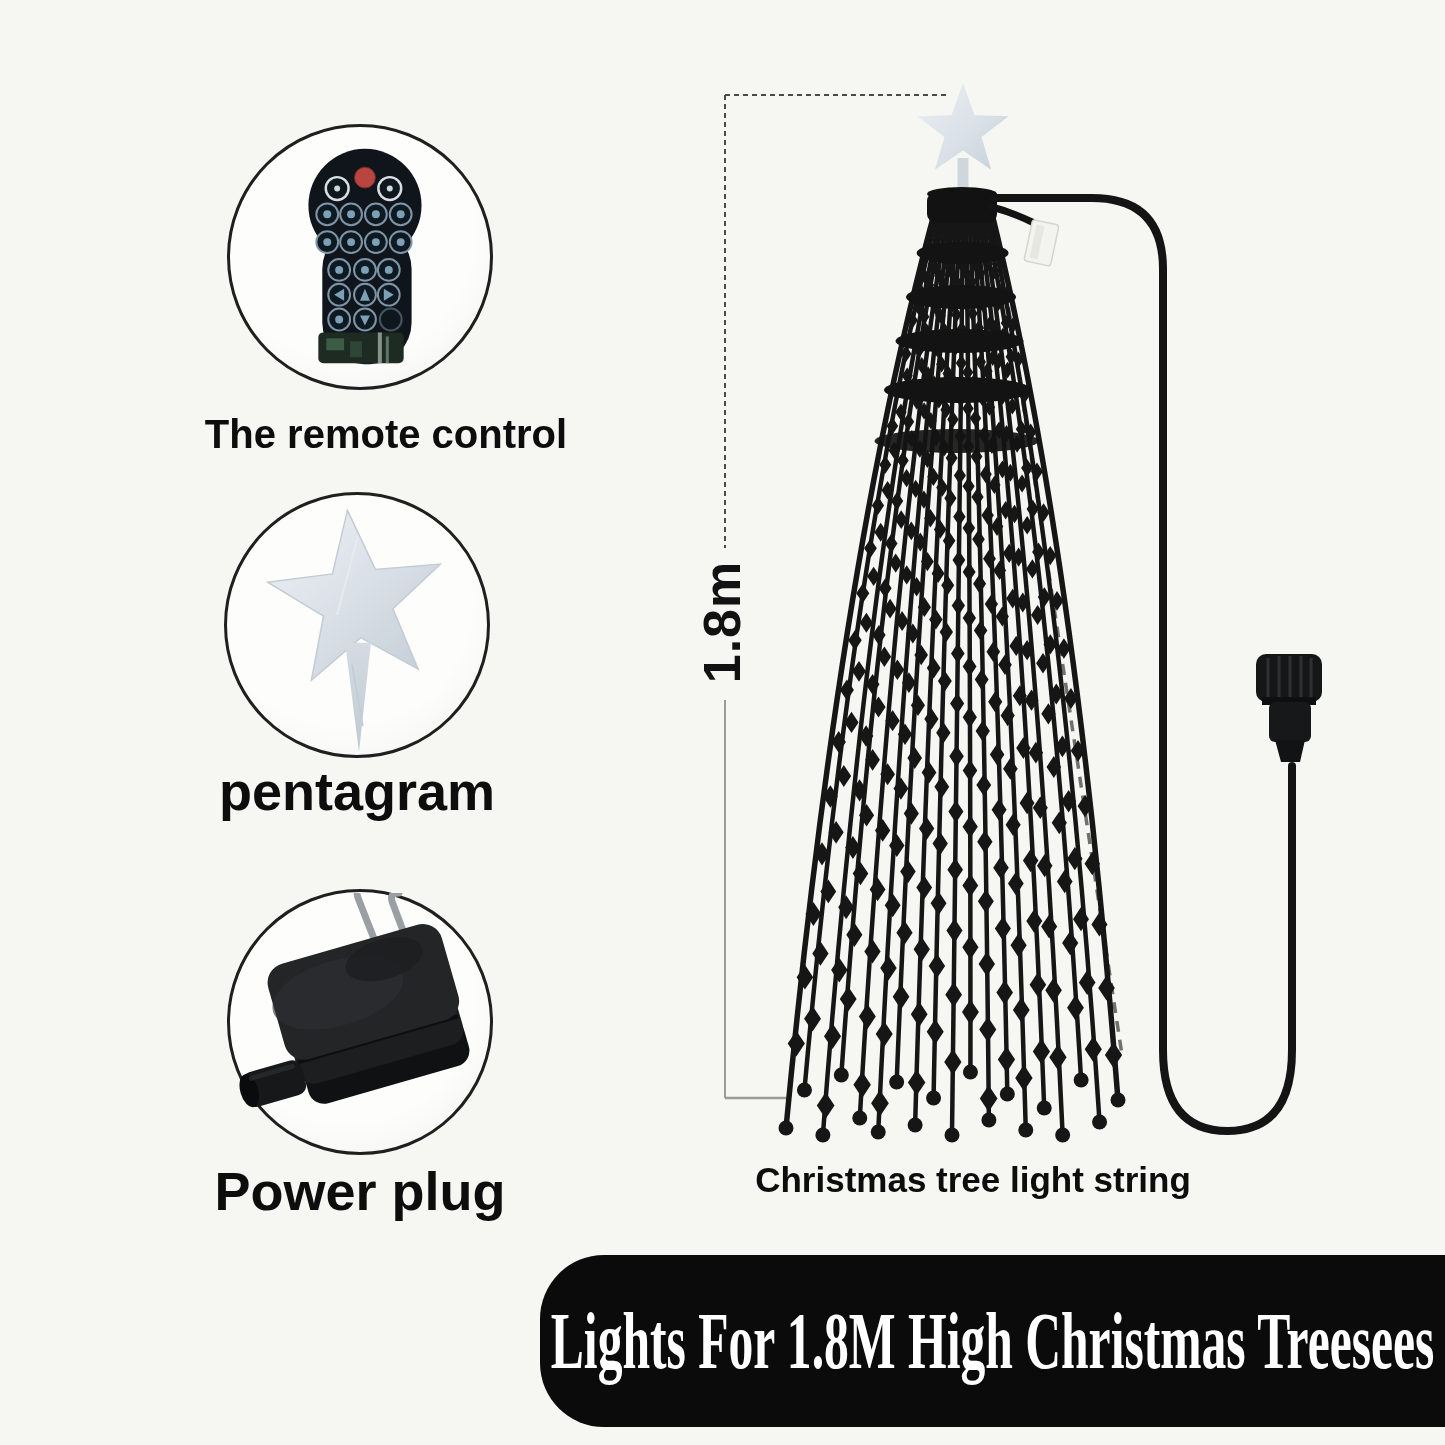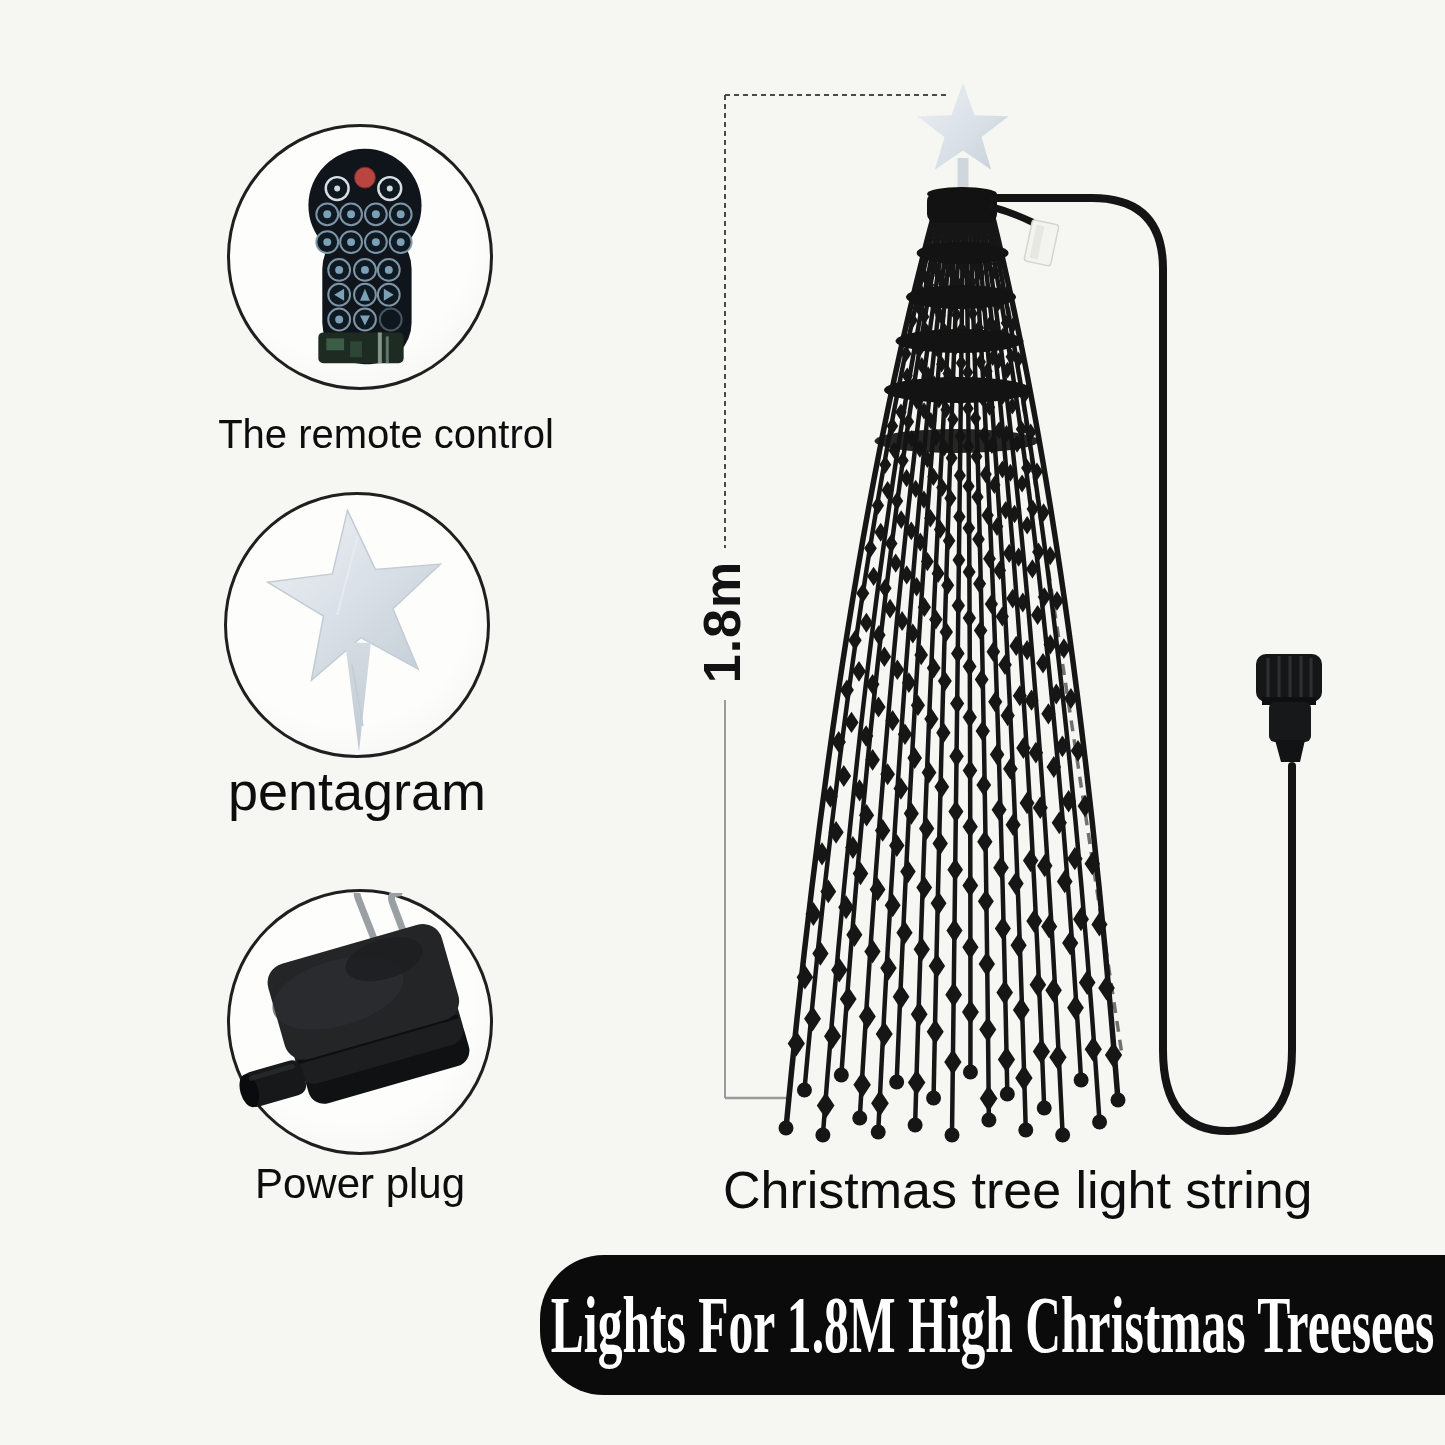--- a/index.html
+++ b/index.html
@@ -11,40 +11,40 @@
   
   .circle{
     position:absolute;width:266px;height:266px;border-radius:50%;
     border:3px solid #1f1f1f;box-sizing:border-box;
     background:radial-gradient(circle at 45% 40%, #fdfdfb 60%, #eff0ed 100%);
     display:flex;align-items:center;justify-content:center;
   }
   .circle svg{width:258px;height:258px;display:block;}
   .feature-label{
     position:absolute;text-align:center;white-space:nowrap;
-    font-weight:400;color:#0d0d0d;
+    font-weight:700;color:#0d0d0d;
   }
   .lbl-remote{left:186px;top:412px;width:400px;font-size:40px;}
   .lbl-pentagram{left:177px;top:760px;width:360px;font-size:54px;}
-  .lbl-plug{left:177px;top:1160px;width:366px;font-size:42px;}
+  .lbl-plug{left:177px;top:1160px;width:366px;font-size:54px;}
   
   .diagram-svg{position:absolute;left:0;top:0;width:1445px;height:1445px;}
   .dim-label{
     position:absolute;left:642px;top:592px;width:160px;height:60px;
     display:flex;align-items:center;justify-content:center;
     transform:rotate(-90deg);transform-origin:center;
     font-size:52px;font-weight:700;color:#121212;letter-spacing:1px;white-space:nowrap;
   }
   .tree-label{
     position:absolute;left:723px;top:1160px;width:500px;text-align:center;
-    font-size:52px;font-weight:400;color:#0d0d0d;white-space:nowrap;
+    font-size:35px;font-weight:700;color:#0d0d0d;white-space:nowrap;
   }
   
   .banner{
-    position:absolute;left:540px;top:1255px;width:905px;height:140px;
+    position:absolute;left:540px;top:1255px;width:905px;height:172px;
     background:#0b0b0b;border-radius:64px 0 0 64px;
     display:flex;align-items:center;justify-content:center;overflow:visible;
   }
   .banner span{
     font-family:"Liberation Serif","DejaVu Serif",serif;
     font-weight:700;color:#ffffff;font-size:80px;white-space:nowrap;
     transform:scaleX(0.62);transform-origin:center;letter-spacing:0px;
   }
 </style>
 </head>

